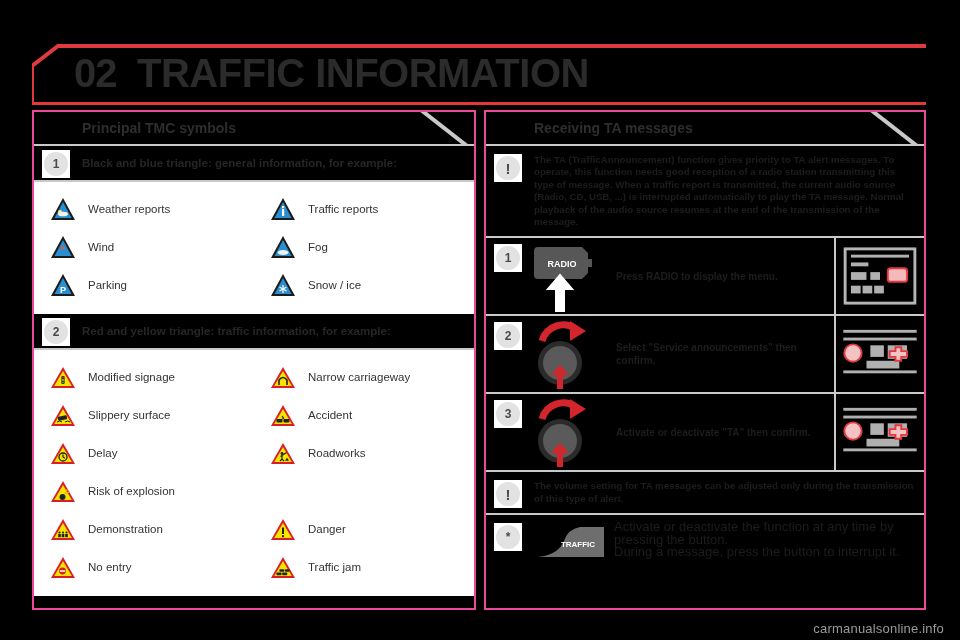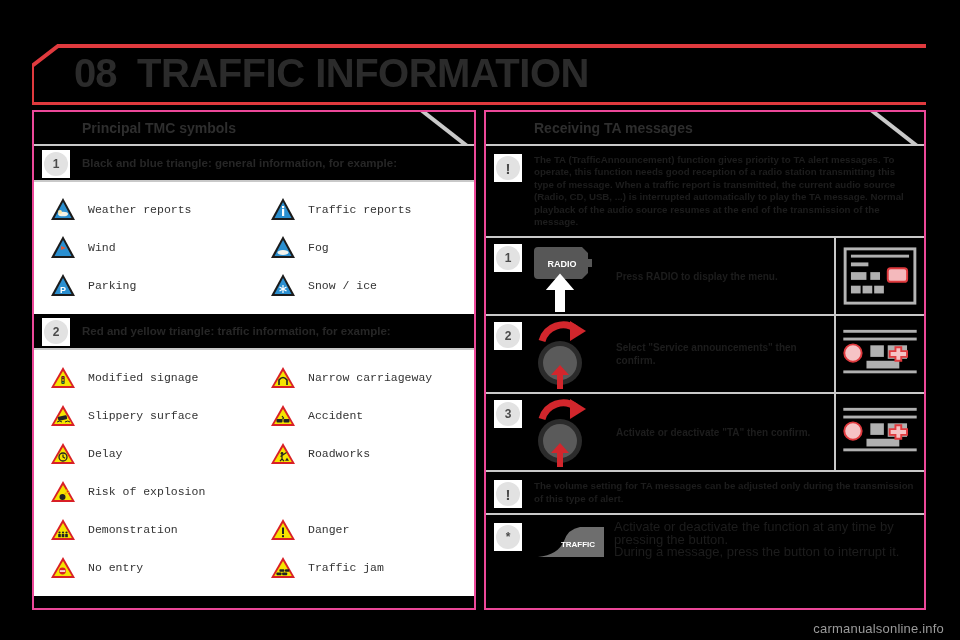--- a/index.html
+++ b/index.html
@@ -55,21 +55,21 @@
   .grp .badge{left:8px;top:4px;}
   .grp-title{
     position:absolute;left:48px;top:0;line-height:34px;font-size:11.5px;
     font-weight:bold;color:#262626;white-space:nowrap;
   }
 
   
   .symbols{background:#fff;padding:8px 0 10px 0;}
   .srow{display:flex;height:38px;align-items:center;}
   .scell{display:flex;align-items:center;width:50%;padding-left:16px;box-sizing:border-box;}
-  .scell .lbl{margin-left:12px;font-size:11.5px;color:#333;white-space:nowrap;font-family:Liberation Mono, monospace;}
+  .scell .lbl{margin-left:12px;font-size:11.5px;color:#333;white-space:nowrap;}
 
   
   .sign{width:26px;height:24px;flex:0 0 26px;}
 
   
   .note{
     position:relative;background:#000;border-bottom:2px solid #c9c9c9;
     min-height:30px;padding:8px 8px 8px 48px;box-sizing:border-box;
   }
   .note .badge{left:8px;top:8px;}
@@ -105,21 +105,21 @@
 </head>
 <body>
 
 <div class="page">
 
   <div class="chapter">
     <svg class="chapter-rule" viewBox="0 0 894 62">
       <polyline points="0,58 0,22 26,2 894,2" fill="none" stroke="#e03a3e" stroke-width="4"></polyline>
       <rect x="0" y="58" width="894" height="3" fill="#e03a3e"></rect>
     </svg>
-    <div class="chapter-num">08</div>
+    <div class="chapter-num">02</div>
     <div class="chapter-title">TRAFFIC INFORMATION</div>
   </div>
 
   <div class="panel panel-left">
 
     <div class="sec-head">
       <div class="sec-title">Principal TMC symbols</div>
       <div class="cut"></div>
     </div>
 

